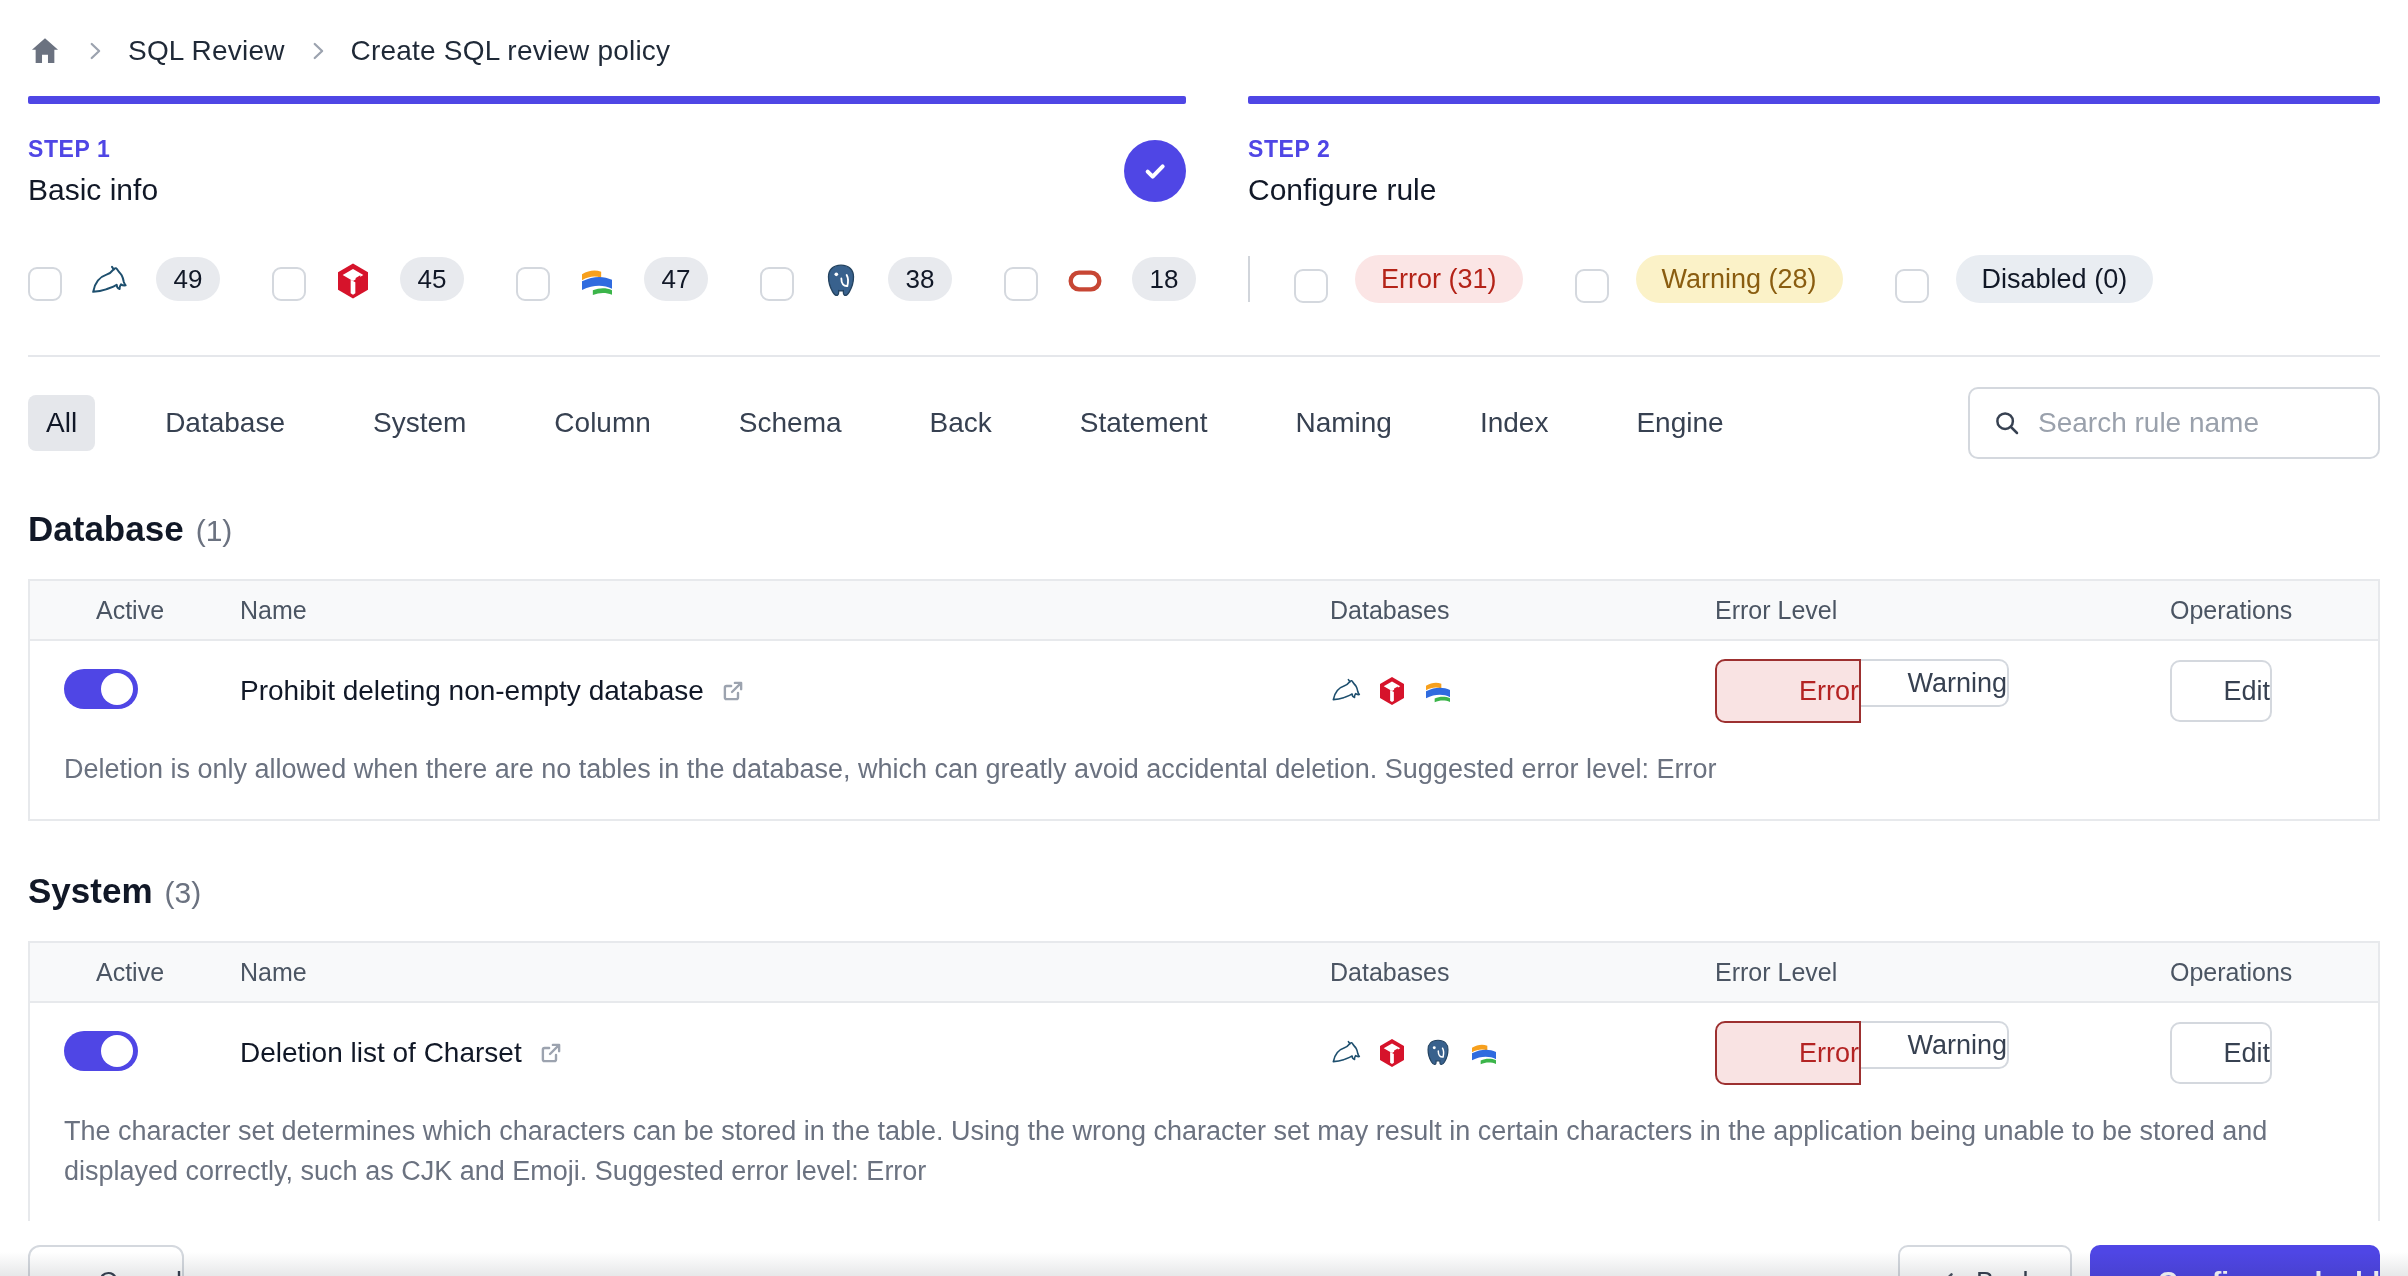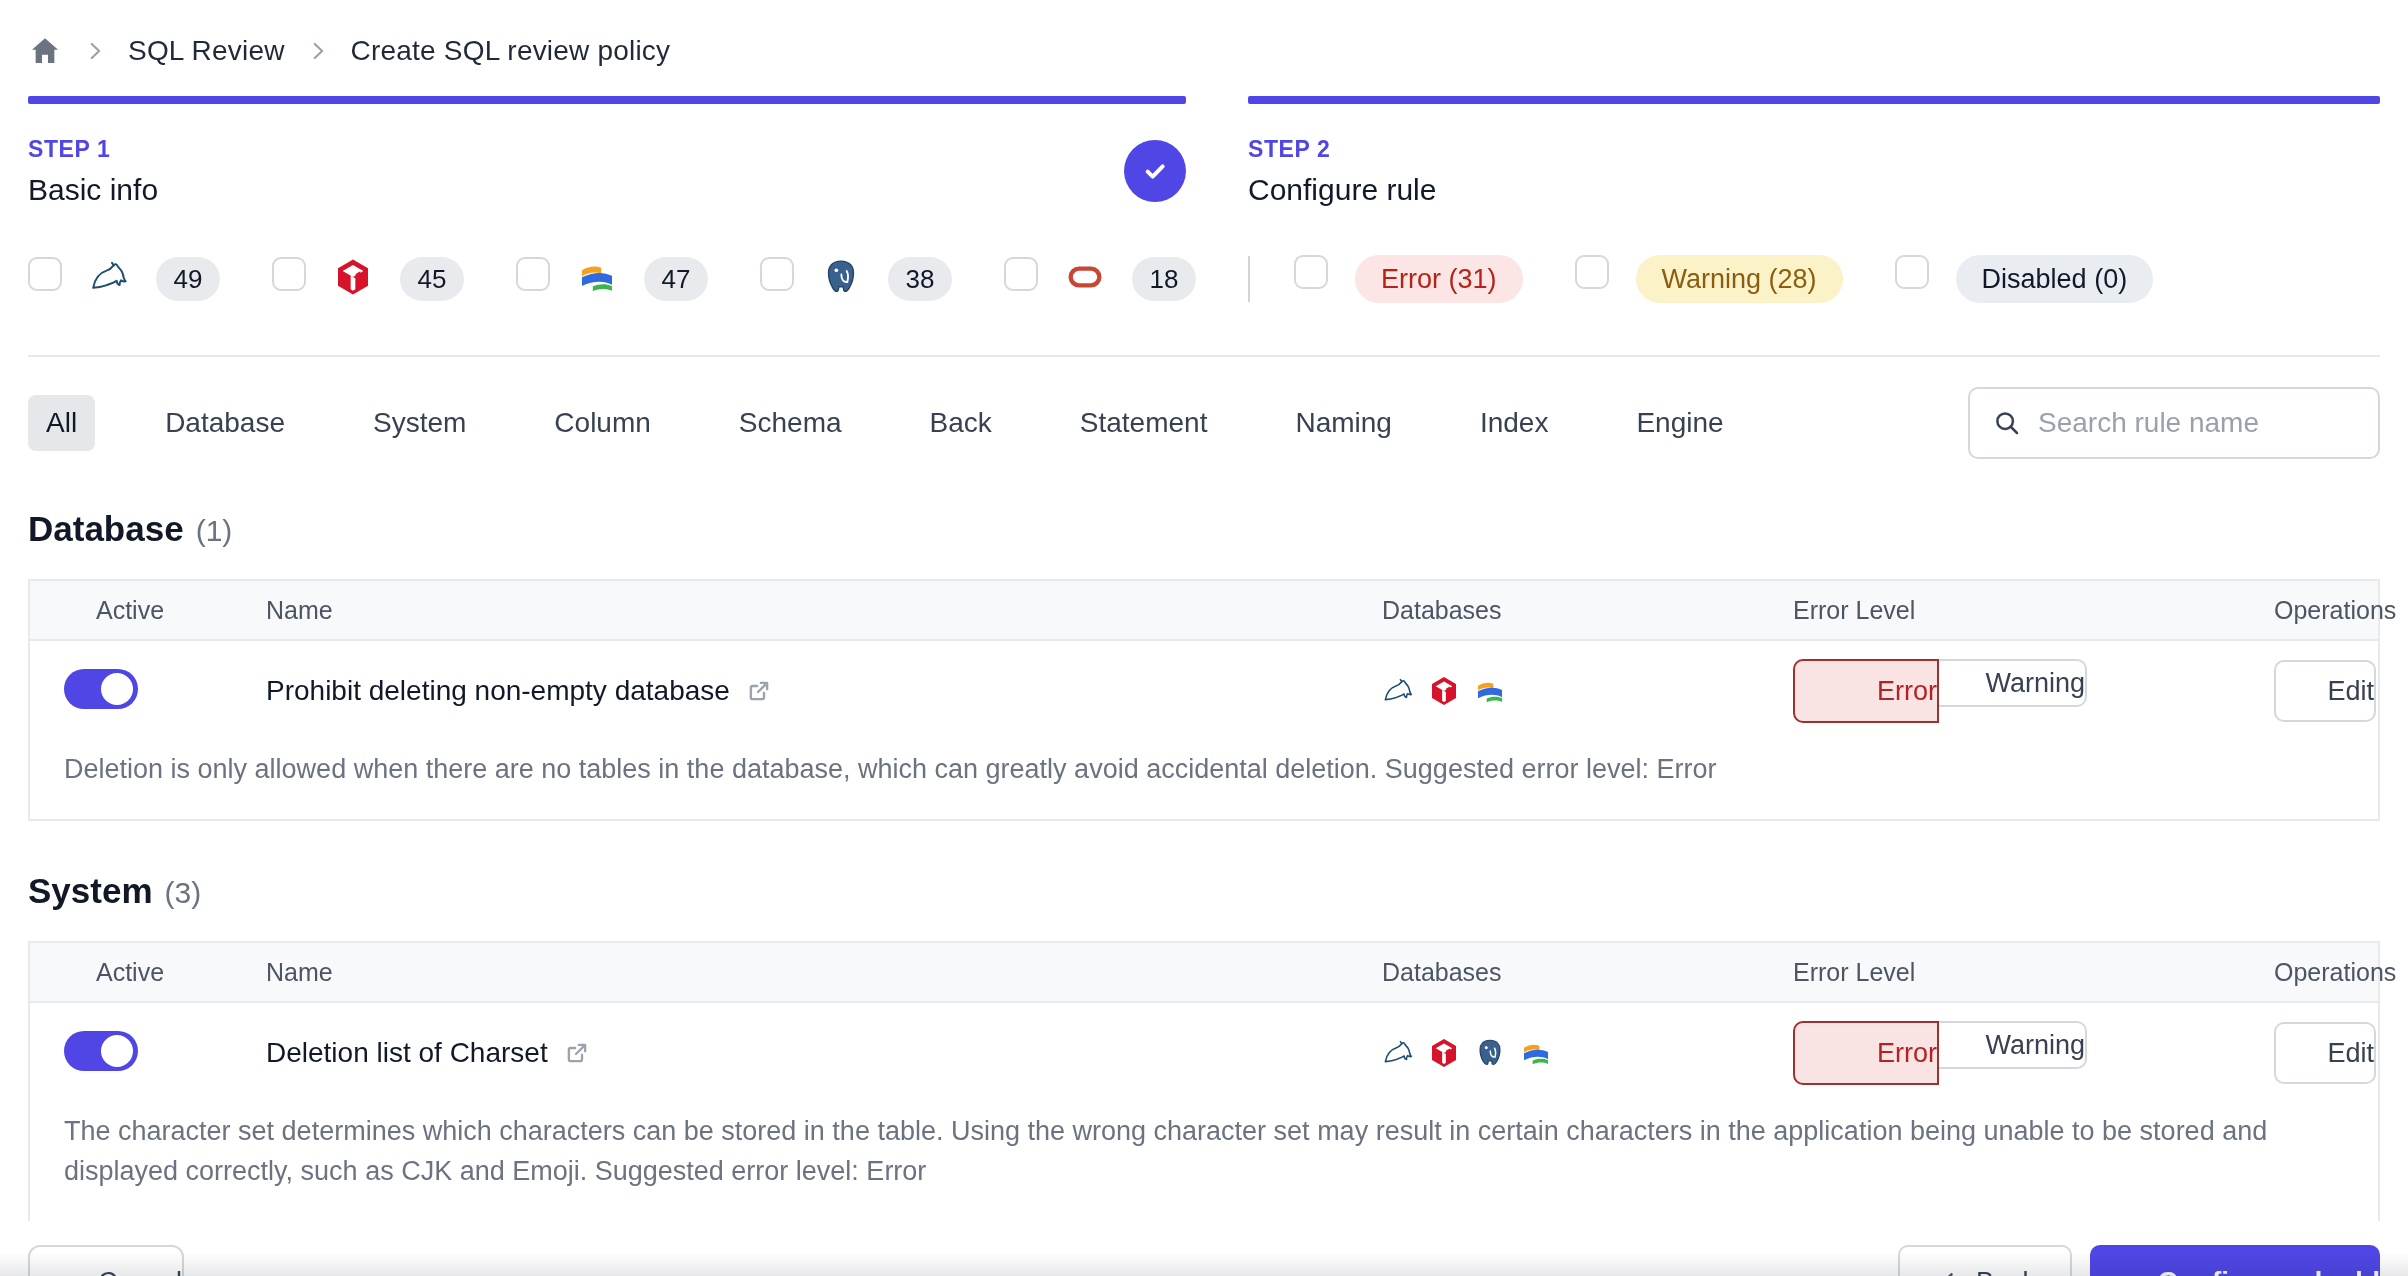--- a/index.html
+++ b/index.html
@@ -18,21 +18,21 @@
   .step1 { width:1158px; }
   .step2 { flex:1; }
   .step-bar { height:8px; background:#4f46e5; border-radius:2px; }
   .step-label { margin-top:32px; font-size:23px; font-weight:bold; letter-spacing:.6px; color:#4f46e5; }
   .step-title { margin-top:10px; font-size:30px; font-weight:500; color:#111827; }
   .step-check { position:absolute; right:0; top:44px; width:62px; height:62px; border-radius:50%;
                 background:#4f46e5; display:flex; align-items:center; justify-content:center; }
 
   
   .filters { display:flex; align-items:center; margin-top:44px; height:56px; }
-  .f-item { display:flex; align-items:flex-start; gap:27px; cursor:pointer; }
+  .f-item { display:flex; align-items:flex-end; gap:27px; cursor:pointer; }
   .f-item + .f-item { margin-left:52px; }
   .cb { width:34px; height:34px; border:2px solid #d4d8de; border-radius:9px; background:#fff; flex:0 0 auto; }
   .eicon { width:40px; height:40px; }
   .count { min-width:64px; height:44px; padding:0 16px; border-radius:999px; background:#e8eaee;
            display:inline-flex; align-items:center; justify-content:center; font-size:26px; color:#111827; }
   .vdiv { width:2px; height:46px; background:#d1d5db; margin:0 44px 0 52px; }
   .pill { height:48px; padding:0 26px; border-radius:999px; display:inline-flex; align-items:center;
           font-size:27px; font-weight:500; }
   .pill-error    { background:#fbe5e5; color:#b42318; }
   .pill-warning  { background:#fbf2c8; color:#8a5d10; }
@@ -49,21 +49,21 @@
             display:flex; align-items:center; gap:16px; padding:0 22px; background:#fff; }
   .search input { border:none; outline:none; flex:1; font-size:28px; color:#3b82f6; font-family:inherit; min-width:0; }
   .search input::placeholder { color:#9aa1ac; }
 
   
   .sec-h { margin-top:50px; display:flex; align-items:baseline; gap:12px; }
   .sec-title { font-size:35px; font-weight:bold; color:#111827; }
   .sec-count { font-size:30px; color:#6b7280; font-weight:normal; }
 
   .rtable { margin-top:30px; border:2px solid #e7e9ec; }
-  .thead, .trow { display:grid; grid-template-columns:180px 1090px 370px 440px 1fr; align-items:center;gap:26px; }
+  .thead, .trow { display:grid; grid-template-columns:180px 1090px 370px 440px 1fr; align-items:center; }
   .thead { background:#f8f9fa; border-bottom:2px solid #e7e9ec; height:60px; }
   .th { font-size:25px; color:#4b5563; font-weight:500; }
   .c1 { padding-left:66px; } .c2 { padding-left:30px; } .c3 { padding-left:30px; }
   .c4 { padding-left:45px; } .c5 { padding-left:60px; }
   .trow { height:100px; }
   .trow .c1 { padding-left:34px; }
 
   .toggle { position:relative; display:inline-block; width:74px; height:40px; border-radius:999px;
             background:#4f46e5; cursor:pointer; }
   .toggle .knob { position:absolute; top:4px; right:5px; width:32px; height:32px; border-radius:50%; background:#fff; }

